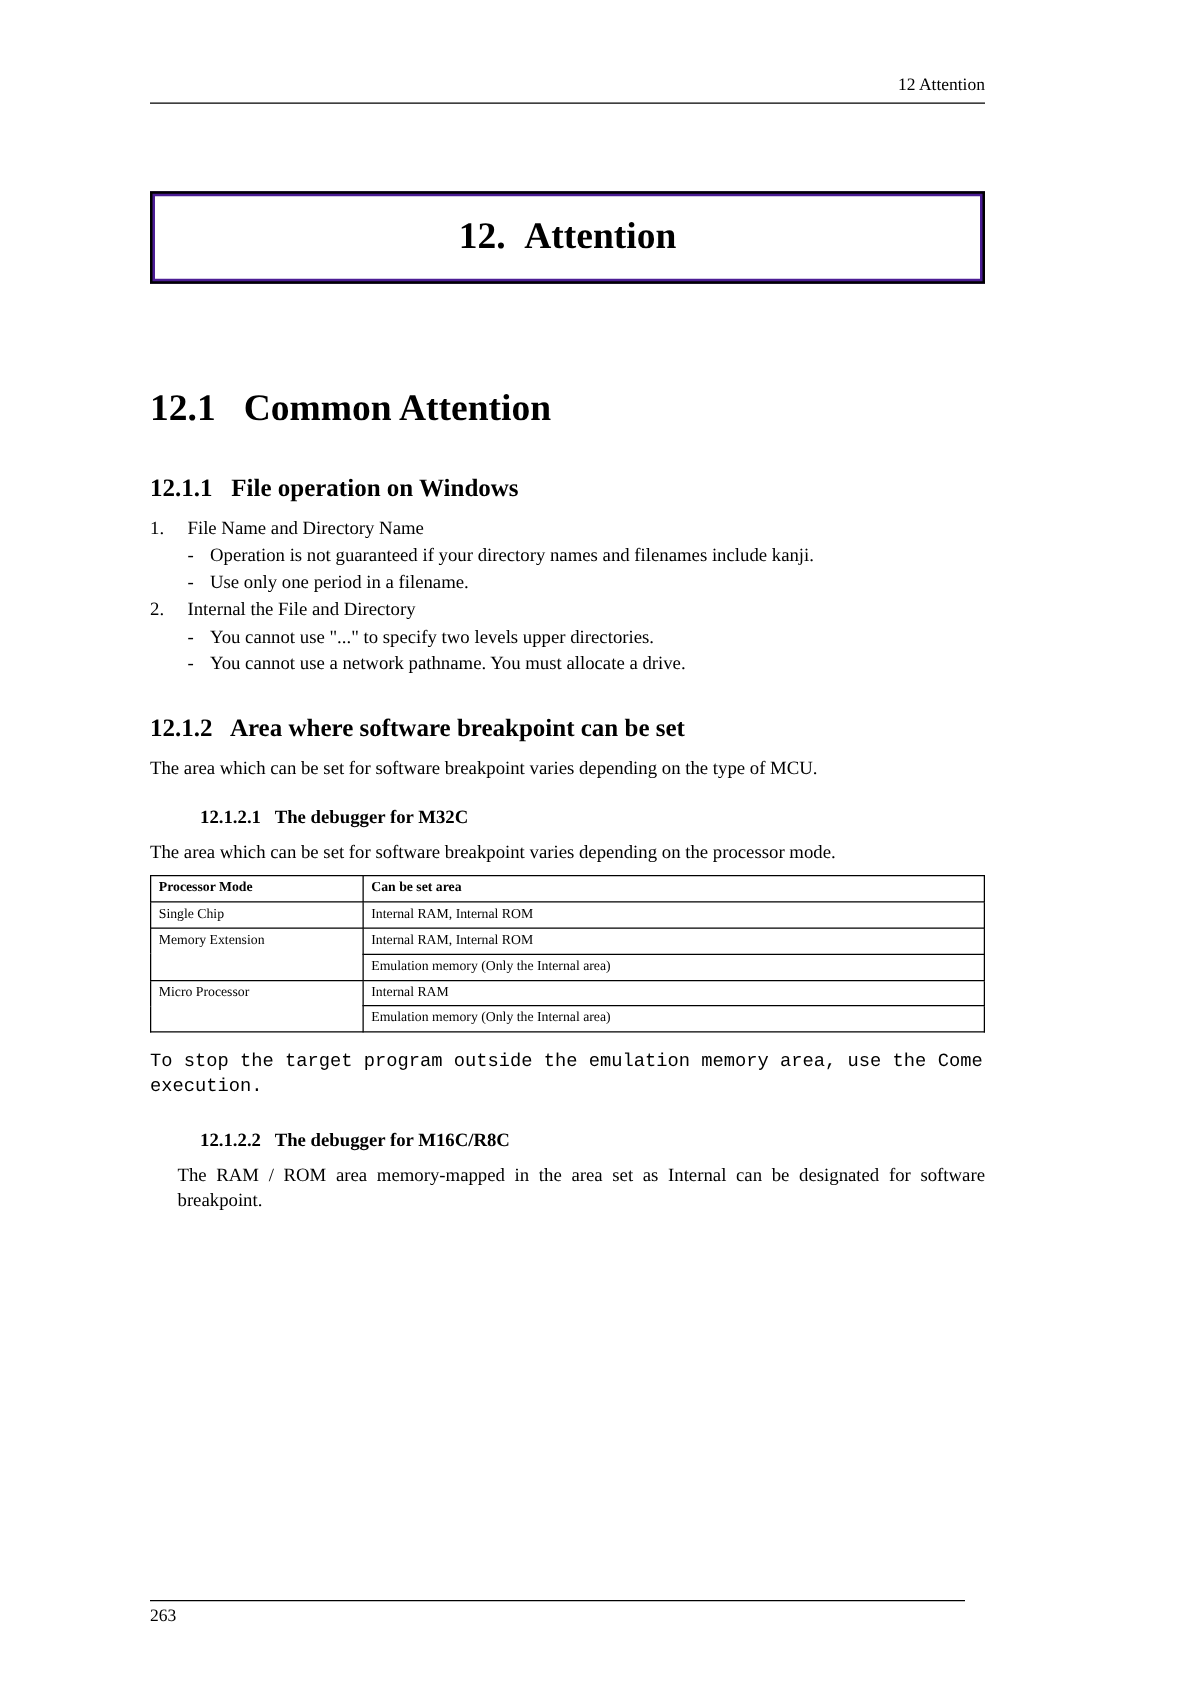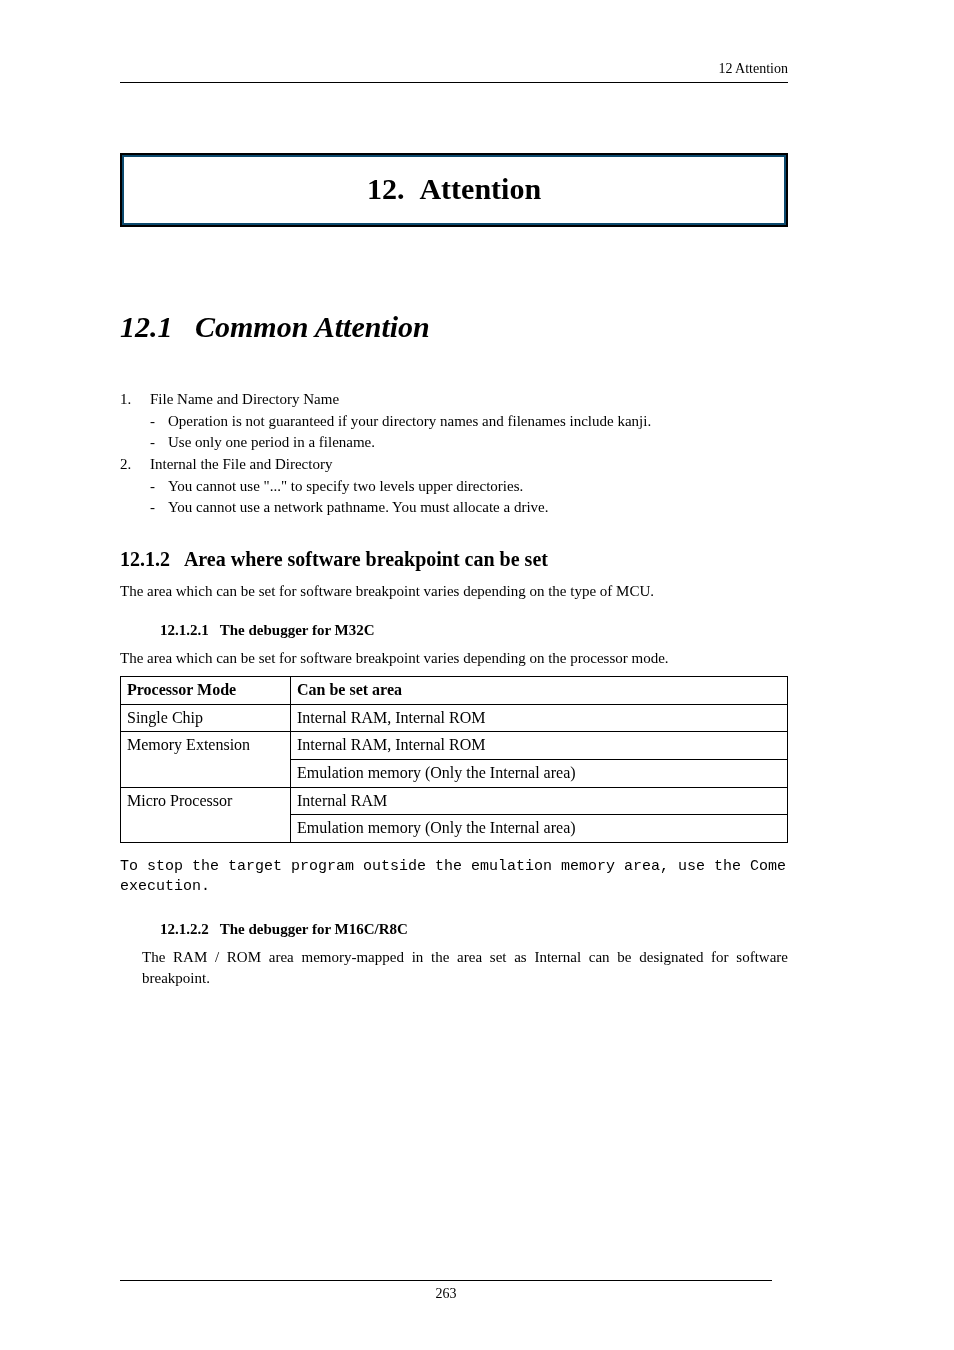--- a/index.html
+++ b/index.html
@@ -20,42 +20,41 @@
   }
   .running-header {
     text-align: right;
     font-size: 14px;
     border-bottom: 1.5px solid #000;
     padding-bottom: 3px;
     margin-bottom: 70px;
   }
   .chapter-banner {
     border: 2px solid #000;
-    background: #0c4a6e;
+    background: #4c1d95;
     padding: 2px;
     margin: 0 auto 80px auto;
     text-align: center;
   }
   .chapter-banner-inner {
     background: #fff;
     padding: 12px 0 14px 0;
   }
   .chapter-banner-inner .num {
     font-size: 30px;
     font-weight: bold;
   }
   .chapter-banner-inner .title {
     font-size: 30px;
     font-weight: bold;
   }
   .h1 {
     font-size: 30px;
     font-weight: bold;
-    margin-bottom: 41px;
-    font-style: italic;
+    margin-bottom: 30px;
   }
   .h2 {
     font-size: 20px;
     font-weight: bold;
     margin-bottom: 8px;
   }
   .list-top { margin-top: 4px; }
   .numitem {
     display: flex;
     gap: 18px;
@@ -81,33 +80,33 @@
     width: 100%;
     border-collapse: collapse;
     margin-top: 6px;
     margin-bottom: 14px;
   }
   table.dt th, table.dt td {
     border: 1px solid #000;
     padding: 2px 6px 3px 6px;
     text-align: left;
     vertical-align: top;
-    font-size: 16px;
+    font-size: 11px;
     font-weight: normal;
   }
   table.dt th { font-weight: bold; }
   table.dt col.c1 { width: 170px; }
   .justify { text-align: justify; margin-left: 22px; }
   .footer {
     position: absolute;
     bottom: 46px;
     left: 120px;
     right: 90px;
     border-top: 1.5px solid #000;
-    text-align: center;
+    text-align: left;
     padding-top: 4px;
     font-size: 14px;
   }
 </style>
 </head>
 <body>
 
 <div class="page">
 
   <div class="running-header">
@@ -121,20 +120,25 @@
       <span class="title">Attention</span>
     </div>
   </div>
 
   <div class="h1">
     <span>12.1</span>
     <span>&nbsp;</span>
     <span>Common Attention</span>
   </div>
 
+  <div class="h2">
+    <span>12.1.1</span>
+    <span>&nbsp;</span>
+    <span>File operation on Windows</span>
+  </div>
 
   <div class="list-top">
     <div class="numitem">
       <span class="num">1.</span>
       <span>File Name and Directory Name</span>
     </div>
     <div class="dashitem">
       <span class="dash">-</span>
       <span>Operation is not guaranteed if your directory names and filenames include kanji.</span>
     </div>

